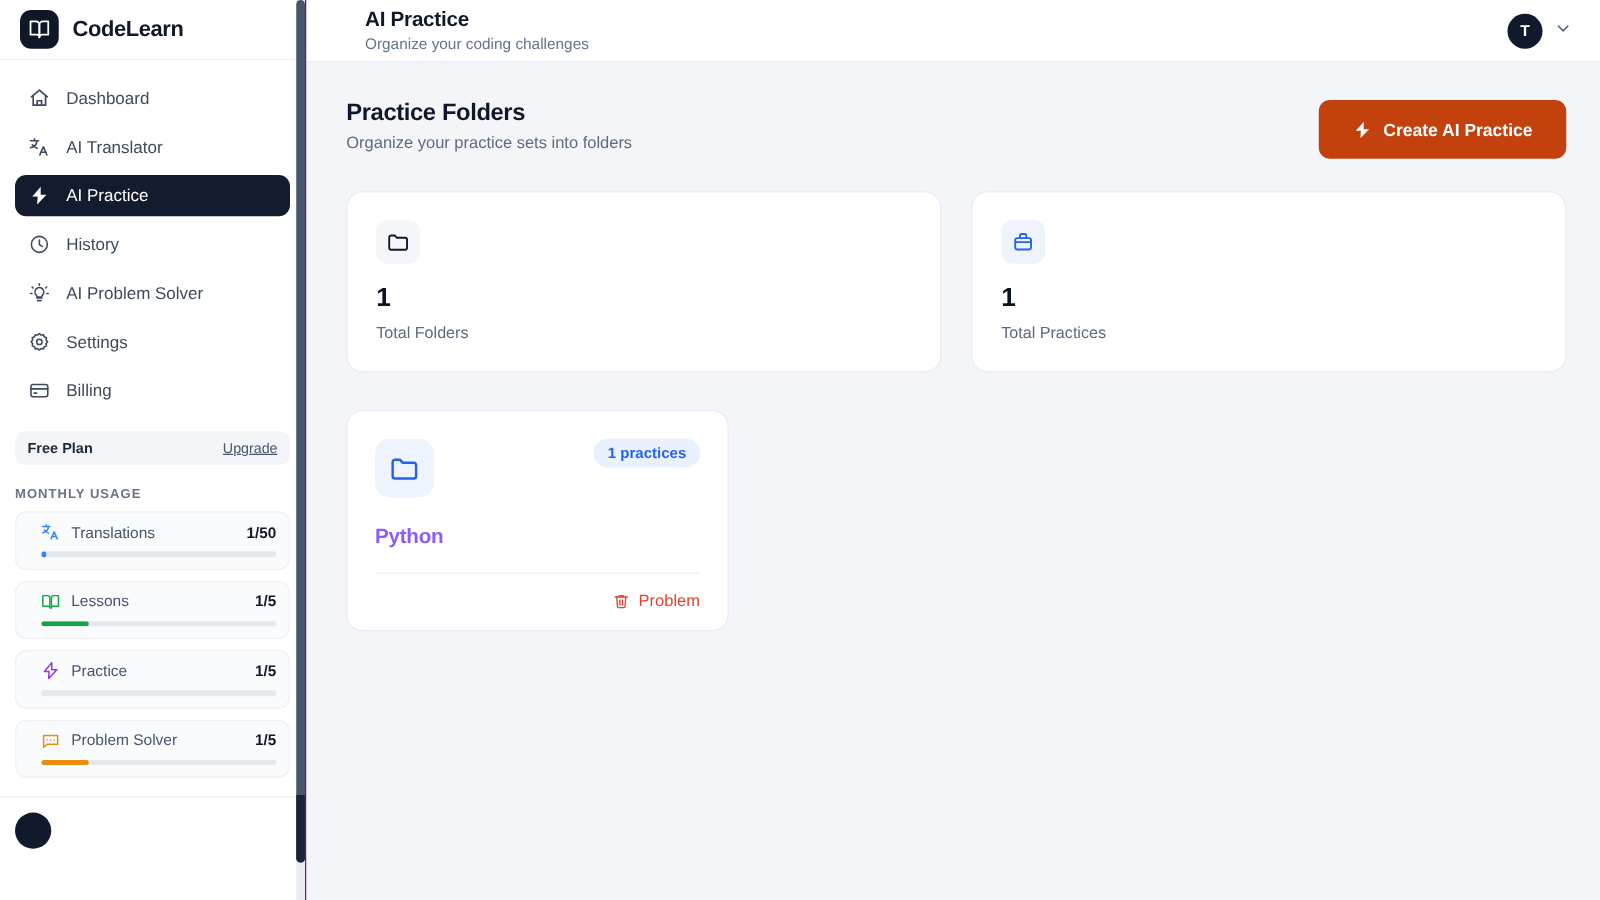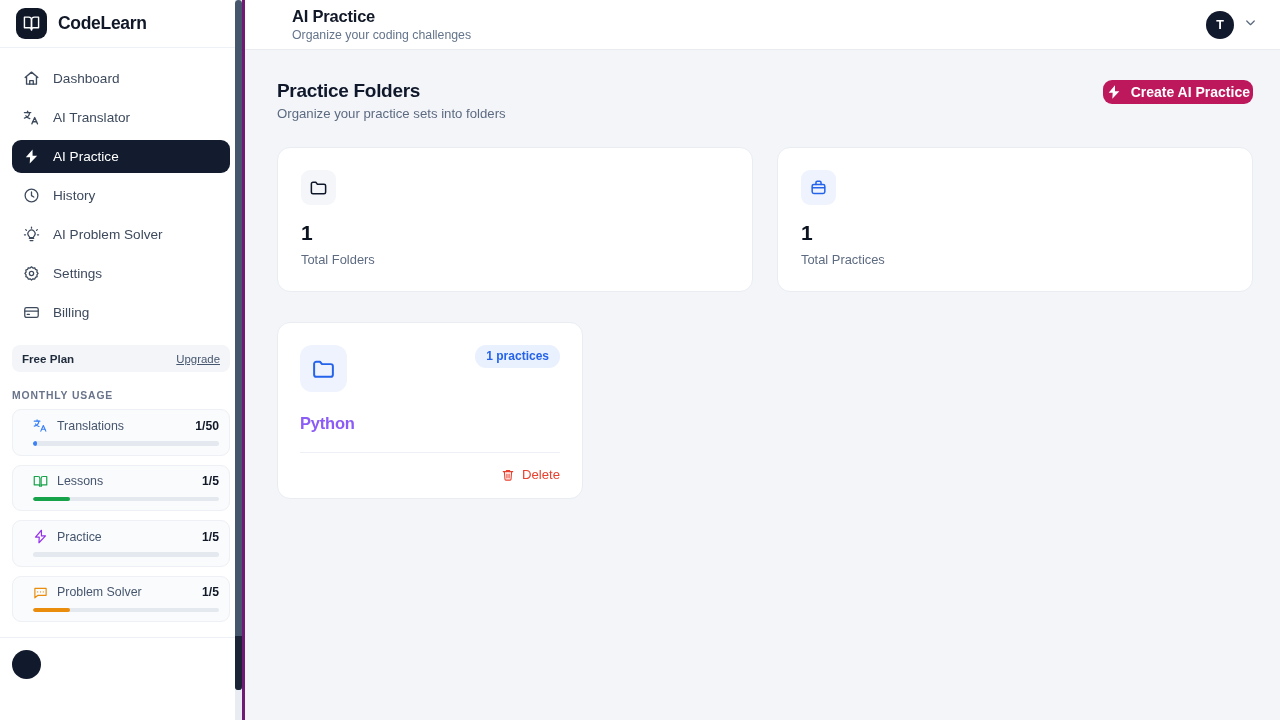--- a/index.html
+++ b/index.html
@@ -9,21 +9,21 @@
     font-family: "Liberation Sans", sans-serif;
     background: #ffffff;
     -webkit-font-smoothing: antialiased;
   }
   .app { display: flex; width: 1280px; height: 720px; }
 
   
   .sidebar {
     width: 245px; height: 720px;
     background: #ffffff;
-    border-right: 3px solid #701a75;
+    border-right: 1px solid #701a75;
     position: relative;
     display: flex; flex-direction: column;
     flex: 0 0 245px;
   }
   .sb-scroll-track {
     position: absolute; top: 0; right: 0;
     width: 7px; height: 720px; background: #e9edf3;
   }
   .sb-scroll-thumb {
     position: absolute; top: 0; right: 0;
@@ -103,23 +103,23 @@
   }
   .chev { color: #5b6a80; }
 
   .content { flex: 1 1 auto; padding: 30px 27px 0 32px; overflow: hidden; }
   .section-head { display: flex; align-items: flex-start; justify-content: space-between; margin-bottom: 26px; }
   .section-title { font-size: 19px; font-weight: 700; color: #0f172a; letter-spacing: -0.3px; }
   .section-sub { font-size: 13.2px; color: #5d6b80; margin-top: 4px; }
 
   .btn-create {
     display: flex; align-items: center; gap: 9px;
-    background: #be185d; color: #ffffff;
+    background: #c2410c; color: #ffffff;
     border: none; border-radius: 9px;
-    height: 24px; padding: 0 3px;
+    height: 47px; padding: 0 27px;
     font-size: 14px; font-weight: 700; cursor: pointer;
     font-family: "Liberation Sans", sans-serif;
   }
 
   .stats { display: flex; gap: 24px; margin-bottom: 30px; }
   .stat-card {
     flex: 1 1 0; background: #ffffff; border: 1px solid #e9edf2;
     border-radius: 13px; padding: 22px 23px 24px 23px; min-height: 131px;
   }
   .stat-ico-box {
@@ -420,21 +420,21 @@
           <div class="folder-actions">
             <button class="delete-btn">
               <span style="display:flex">
                 <svg width="14" height="14" viewBox="0 0 24 24" fill="none" stroke="#e8412f" stroke-width="1.9" stroke-linecap="round" stroke-linejoin="round">
                   <path d="M3.8 6.2h16.4"></path>
                     <path d="M9.2 6.2V4.4h5.6v1.8"></path>
                   <path d="M5.8 6.2l1 13a1.6 1.6 0 0 0 1.6 1.5h7.2a1.6 1.6 0 0 0 1.6-1.5l1-13"></path>
                   <path d="M10.2 10.2v7M13.8 10.2v7"></path>
                 </svg>
               </span>
-              <span>Delete</span>
+              <span>Problem</span>
             </button>
           </div>
         </div>
       </div>
 
     </div>
   </section>
 </div>
 
 </body></html>

